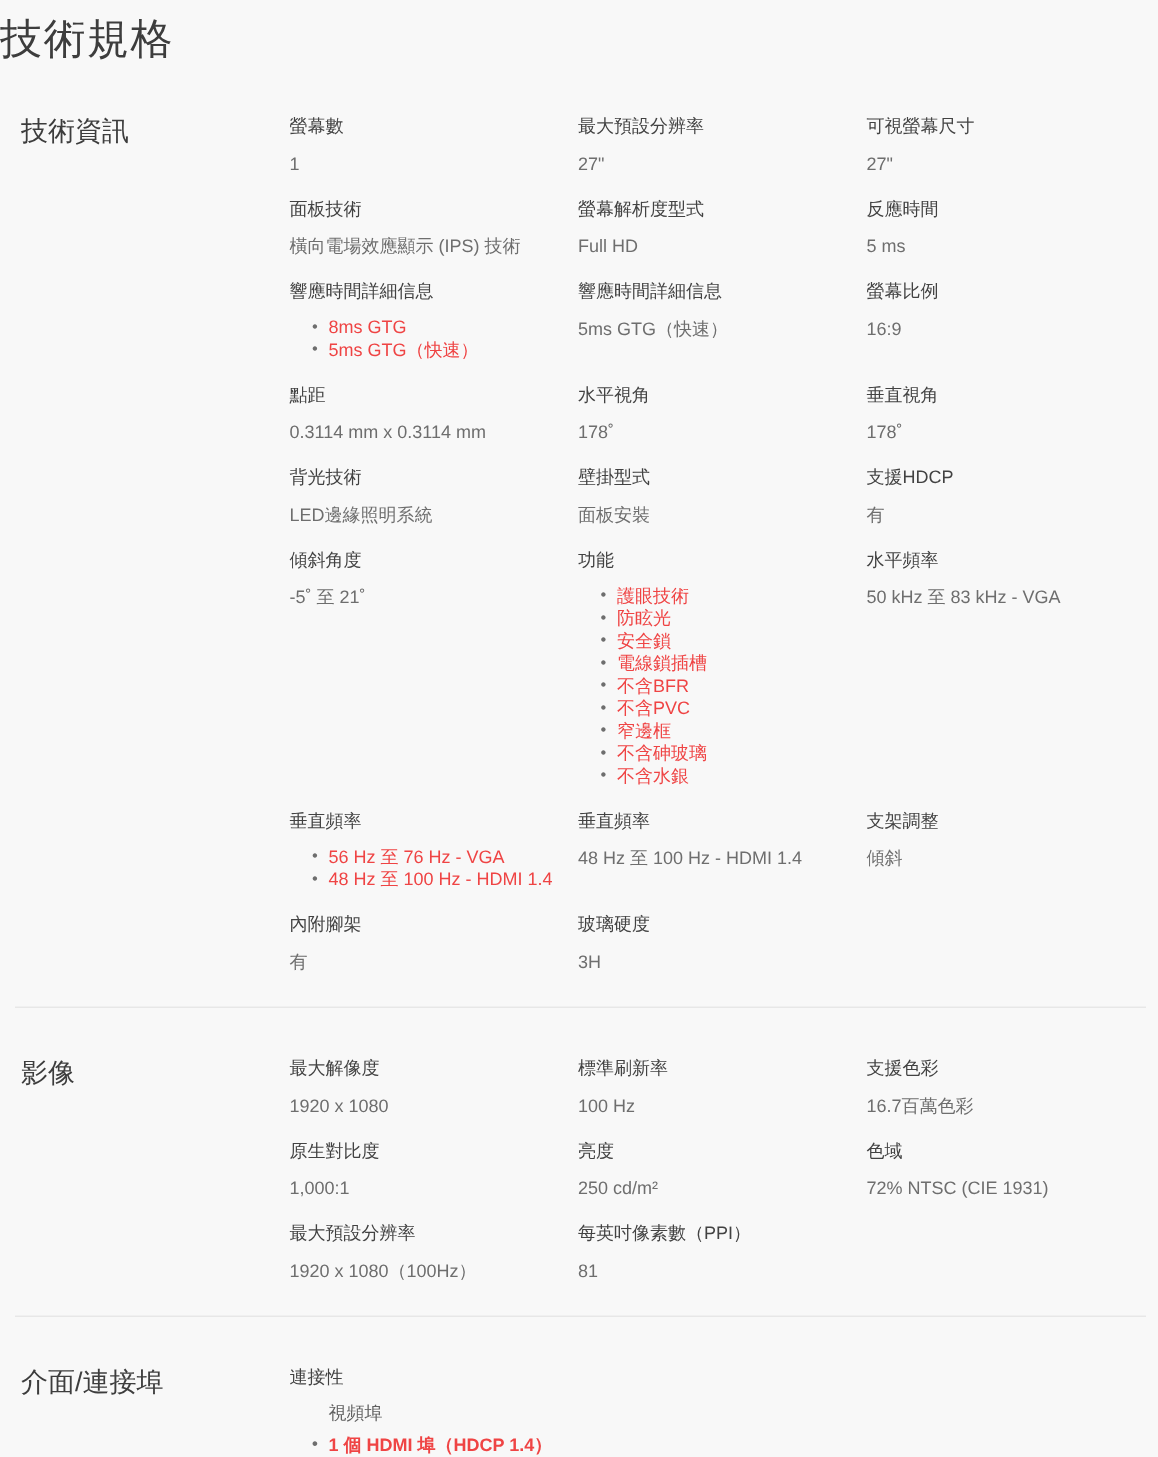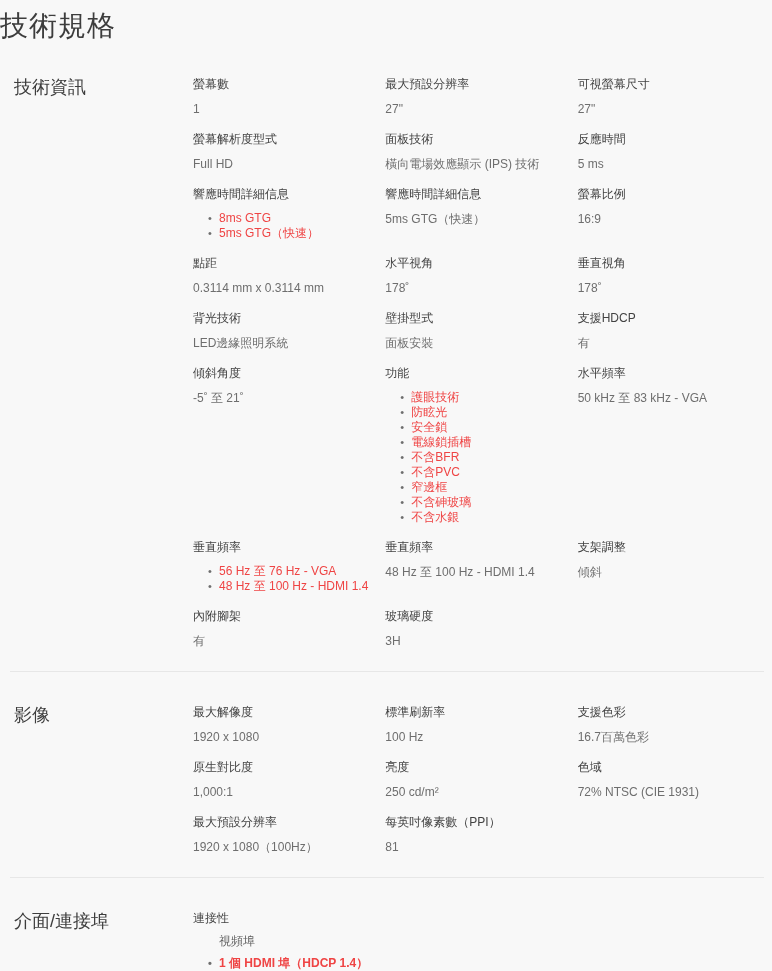--- a/index.html
+++ b/index.html
@@ -71,21 +71,20 @@
     left: -11px;
     top: 0;
     color: #6e6e6e;
     font-size: 11px;
   }
   .sublabel {
     font-size: 12px;
     color: #606060;
     line-height: 15px;
     margin: 0 0 5px 26px;
-    font-family: Liberation Mono, monospace;
   }
   hr.divider {
     border: none;
     border-top: 1px solid #e7e7e7;
     margin: 8px 8px 16px 10px;
   }
 </style>
 </head>
 <body>
 
@@ -105,26 +104,26 @@
         <div class="value">27"</div>
       </div>
       <div class="cell">
         <div class="label">可視螢幕尺寸</div>
         <div class="value">27"</div>
       </div>
     </div>
 
     <div class="row">
       <div class="cell">
+        <div class="label">面板技術</div>
+        <div class="value">橫向電場效應顯示 (IPS) 技術</div>
+      </div>
+      <div class="cell">
         <div class="label">螢幕解析度型式</div>
         <div class="value">Full HD</div>
-      </div>
-      <div class="cell">
-        <div class="label">面板技術</div>
-        <div class="value">橫向電場效應顯示 (IPS) 技術</div>
       </div>
       <div class="cell">
         <div class="label">反應時間</div>
         <div class="value">5 ms</div>
       </div>
     </div>
 
     <div class="row">
       <div class="cell">
         <div class="label">響應時間詳細信息</div>

